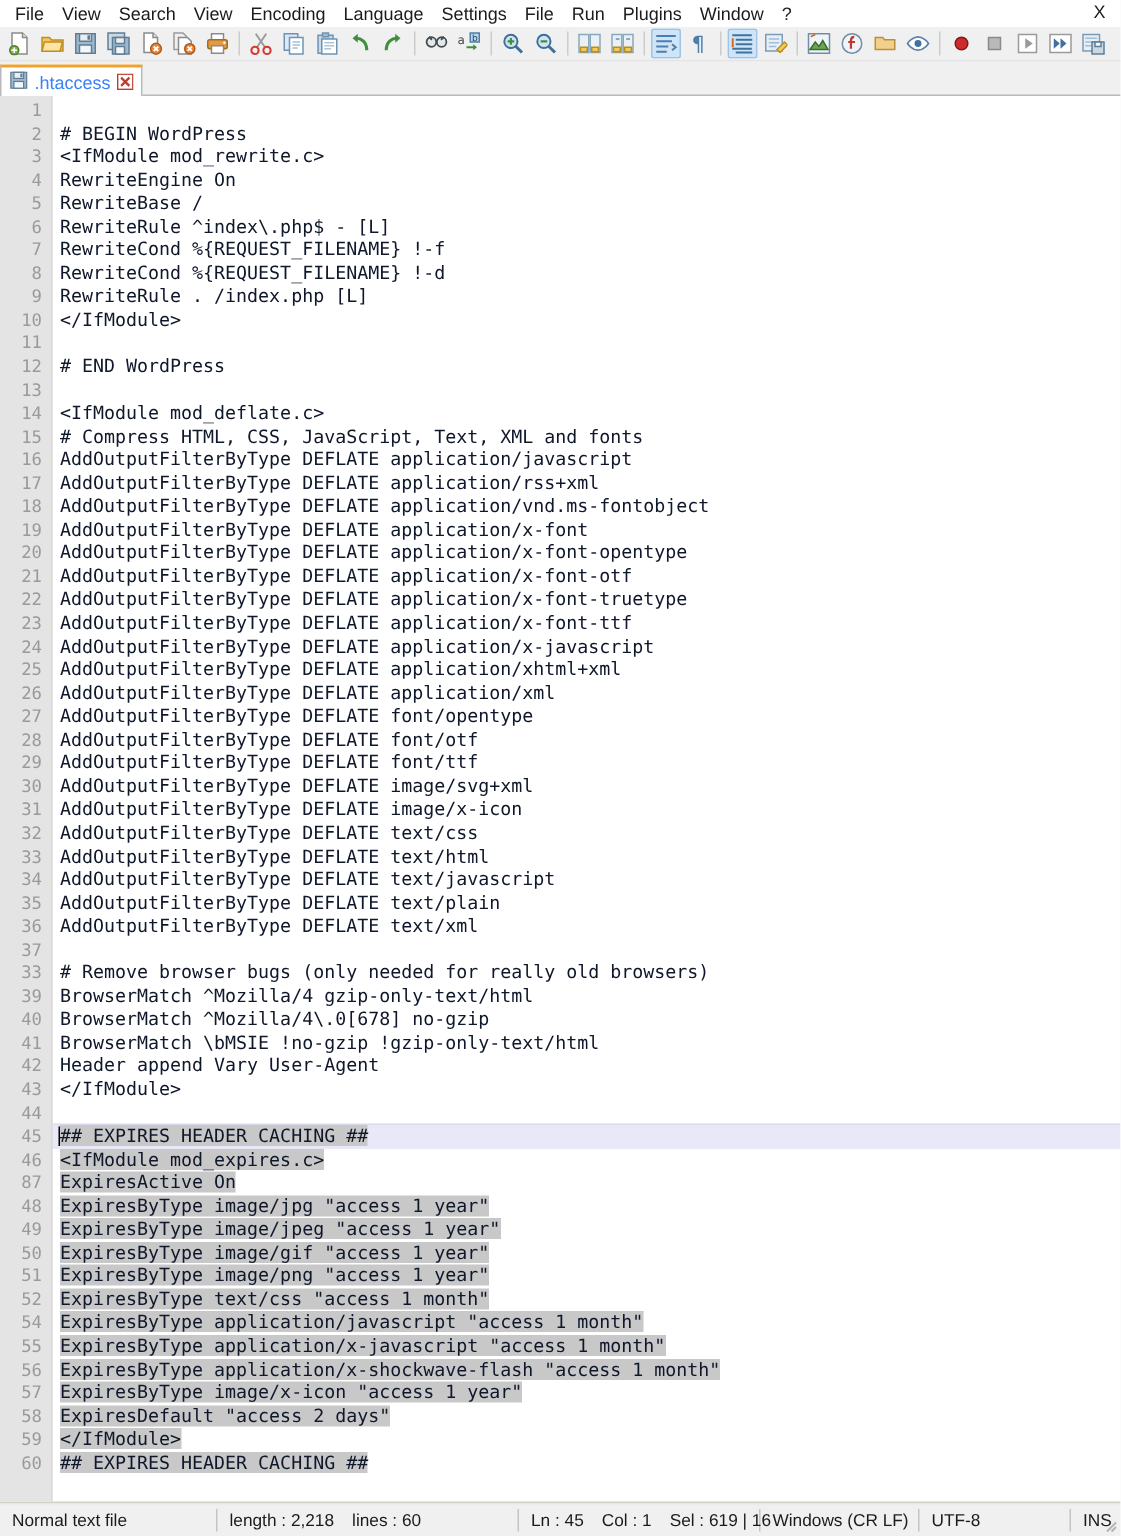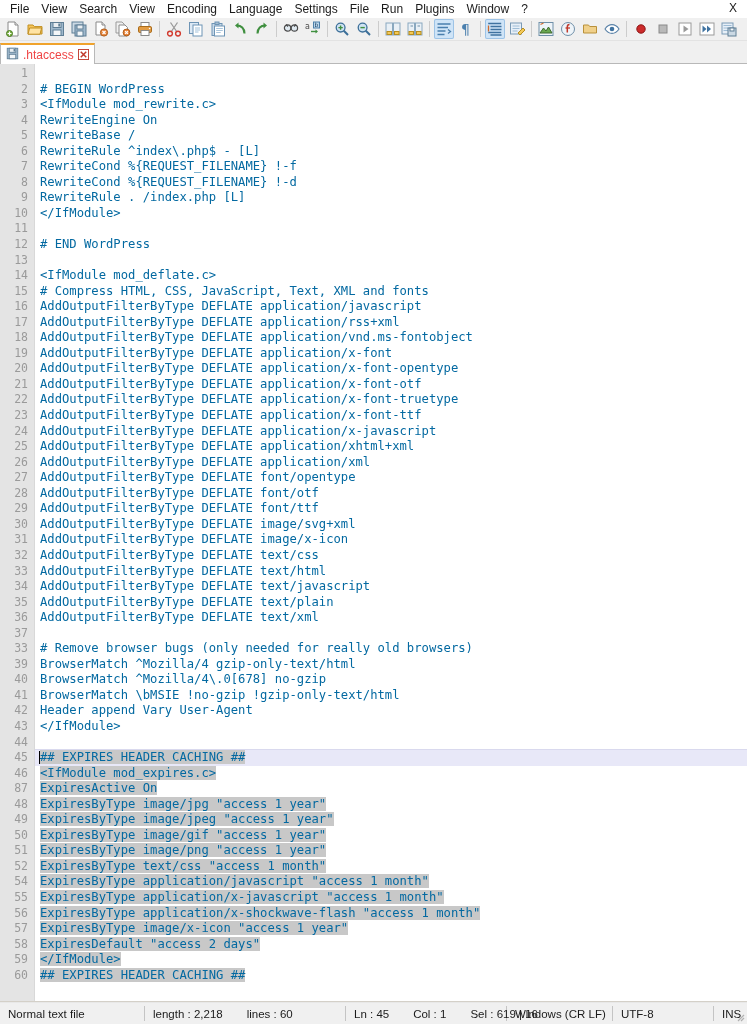--- a/index.html
+++ b/index.html
@@ -96,21 +96,21 @@
     height: 21px;
     display: flex;
     align-items: center;
     gap: 4px;
     padding: 0 5px 0 5px;
     background: #ffffff;
     border: 1px solid #b8b8b8;
     border-bottom: none;
     border-top: 2px solid #f0a32c;
     font-size: 12px;
-    color: #ef4444;
+    color: #3b82f6;
     box-sizing: border-box;
     cursor: default;
     position: relative;
     top: 1px;
   }
   .tab-label { line-height: 14px; white-space: nowrap; }
   .tab-close {
     width: 11px; height: 11px;
     display: inline-flex; align-items: center; justify-content: center;
     cursor: default;
@@ -156,21 +156,21 @@
     color: #9a9a9a;
     font-size: 11.5px;
     z-index: 3;
     line-height: 15.55px;
   }
   .line .txt {
     position: absolute;
     left: 40px;
     z-index: 3;
     line-height: 15.55px;
-    color: #0369a1;
+    color: #0f172a;
   }
   .line .txt .selpart {
     background: #c8c8c8;
   }
   .line.current-line .rowbg {
     position: absolute;
     left: 35px;
     right: 0;
     top: 0;
     height: 15.55px;
@@ -221,21 +221,21 @@
     width: 1px;
     height: 15px;
     background: #c4c4c4;
     flex: 0 0 auto;
   }
   .sb-grip {
     position: absolute;
     right: 2px; bottom: 2px;
     width: 12px; height: 12px;
   }
-  .sb-inner { display: flex; gap: 24px; }
+  .sb-inner { display: flex; gap: 12px; }
 </style>
 </head>
 <body>
 
 <div id="app">
 
   <div class="menubar">
     <div class="menu-item">File</div>
     <div class="menu-item">View</div>
     <div class="menu-item">Search</div>

